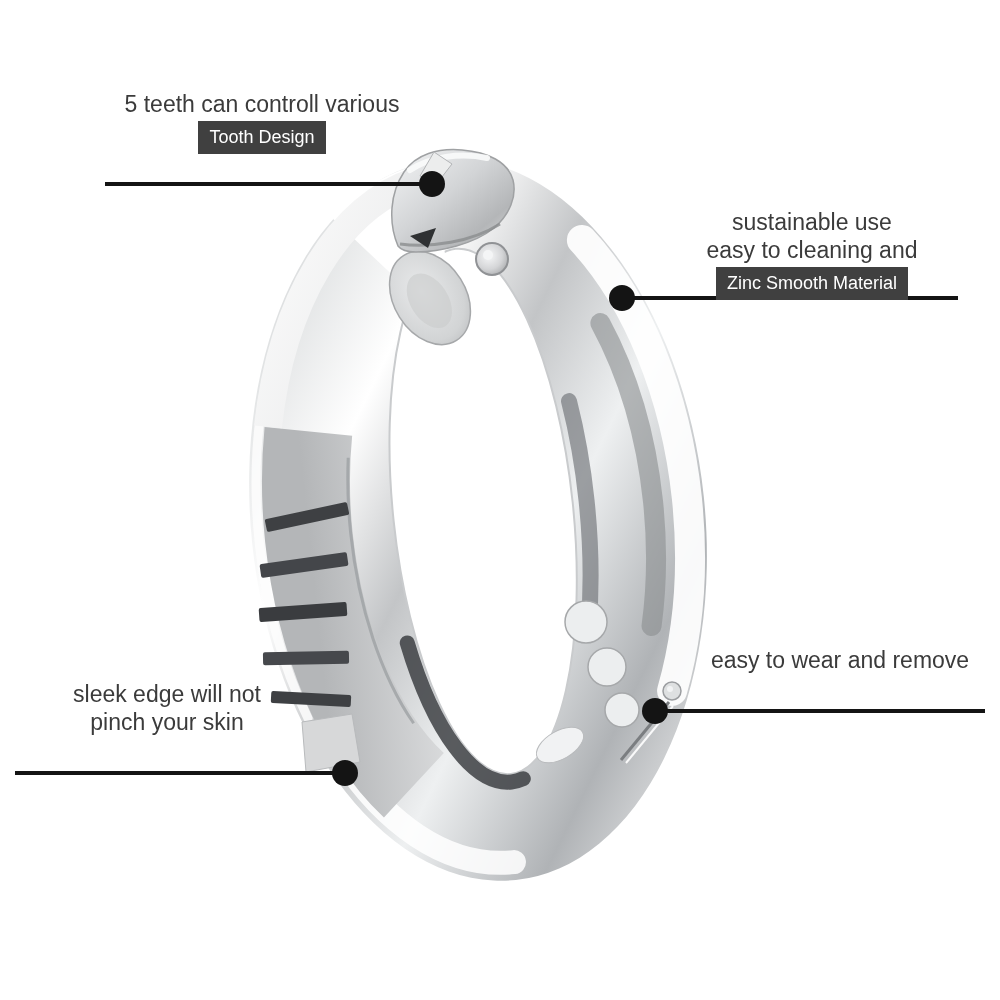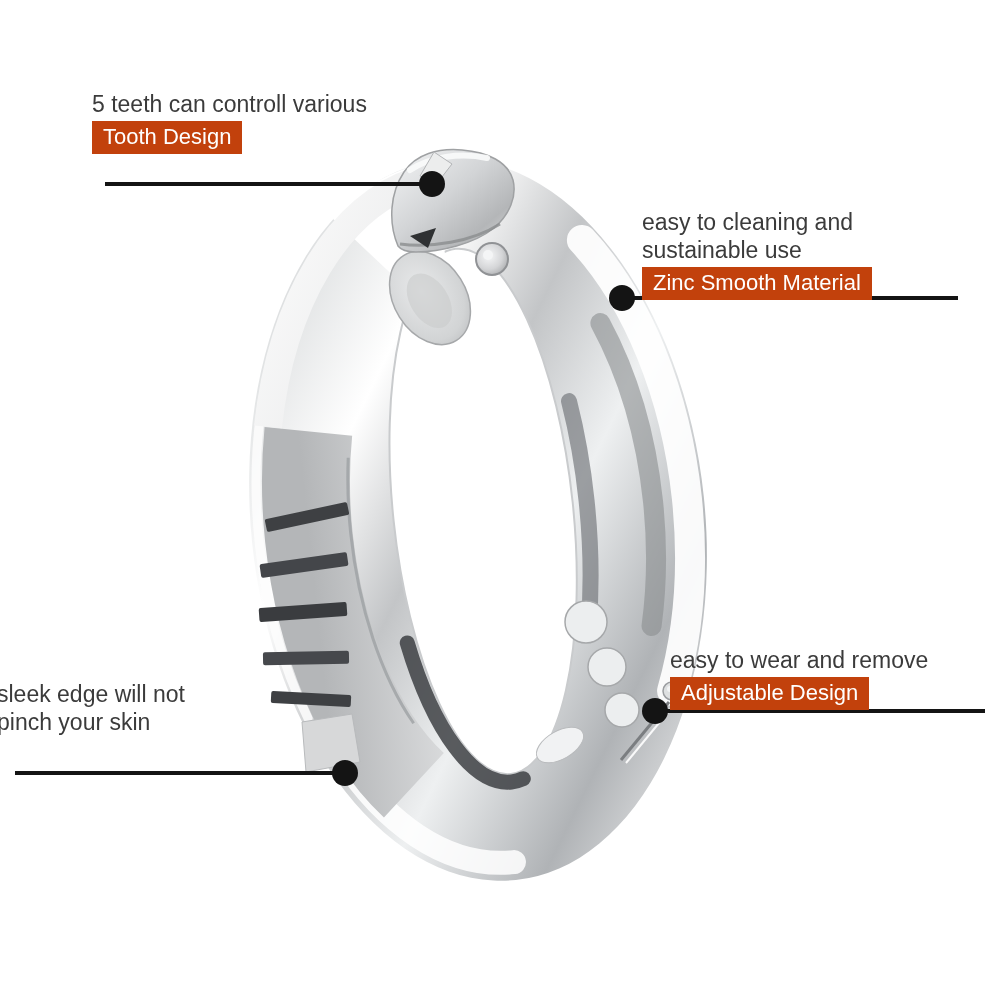--- a/index.html
+++ b/index.html
@@ -1,22 +1,22 @@
 <!DOCTYPE html>
 <html><head>
 <meta charset="utf-8">
 <style>
   html,body{margin:0;padding:0;background:#ffffff;}
   .canvas{position:relative;width:1000px;height:1000px;background:#ffffff;overflow:hidden;
           font-family:"Liberation Sans","DejaVu Sans",sans-serif;}
   .ring-svg{position:absolute;left:0;top:0;width:1000px;height:1000px;z-index:1;}
-  .annot{position:absolute;z-index:3;color:#3b3b3b;}
+  .annot{position:absolute;z-index:3;text-align:center;color:#3b3b3b;}
   .annot .t{font-size:23px;line-height:28px;white-space:nowrap;}
-  .annot .lbl{display:inline-block;margin-top:3px;background:#c2410c;color:#ffffff;
-              font-size:22px;line-height:24px;padding:4px 11px 5px 11px;white-space:nowrap;}
+  .annot .lbl{display:inline-block;margin-top:3px;background:#404040;color:#ffffff;
+              font-size:18px;line-height:24px;padding:4px 11px 5px 11px;white-space:nowrap;}
   .cline{position:absolute;height:4px;background:#141414;z-index:2;}
   .cdot{position:absolute;width:26px;height:26px;border-radius:50%;background:#141414;z-index:2;}
 </style>
 </head>
 <body>
 
 <div class="canvas">
 
   <svg class="ring-svg" viewBox="0 0 1000 1000" xmlns="http://www.w3.org/2000/svg">
     <defs>
@@ -125,28 +125,27 @@
 
   <div class="cline" style="left:15px;top:771px;width:330px;"></div>
   <div class="cdot" style="left:332px;top:760px;"></div>
 
   <div class="annot" style="left:92px;top:90px;width:340px;">
     <div class="t">5 teeth can controll various</div>
     <div class="lbl">Tooth Design</div>
   </div>
 
   <div class="annot" style="left:642px;top:208px;width:340px;">
+    <div class="t">sustainable use</div>
     <div class="t">easy to cleaning and</div>
-    <div class="t">sustainable use</div>
     <div class="lbl">Zinc Smooth Material</div>
   </div>
 
   <div class="annot" style="left:670px;top:646px;width:340px;">
     <div class="t">easy to wear and remove</div>
-    <div class="lbl">Adjustable Design</div>
   </div>
 
   <div class="annot" style="left:-3px;top:680px;width:340px;">
     <div class="t">sleek edge will not</div>
     <div class="t">pinch your skin</div>
   </div>
 
 </div>
 
 </body></html>

